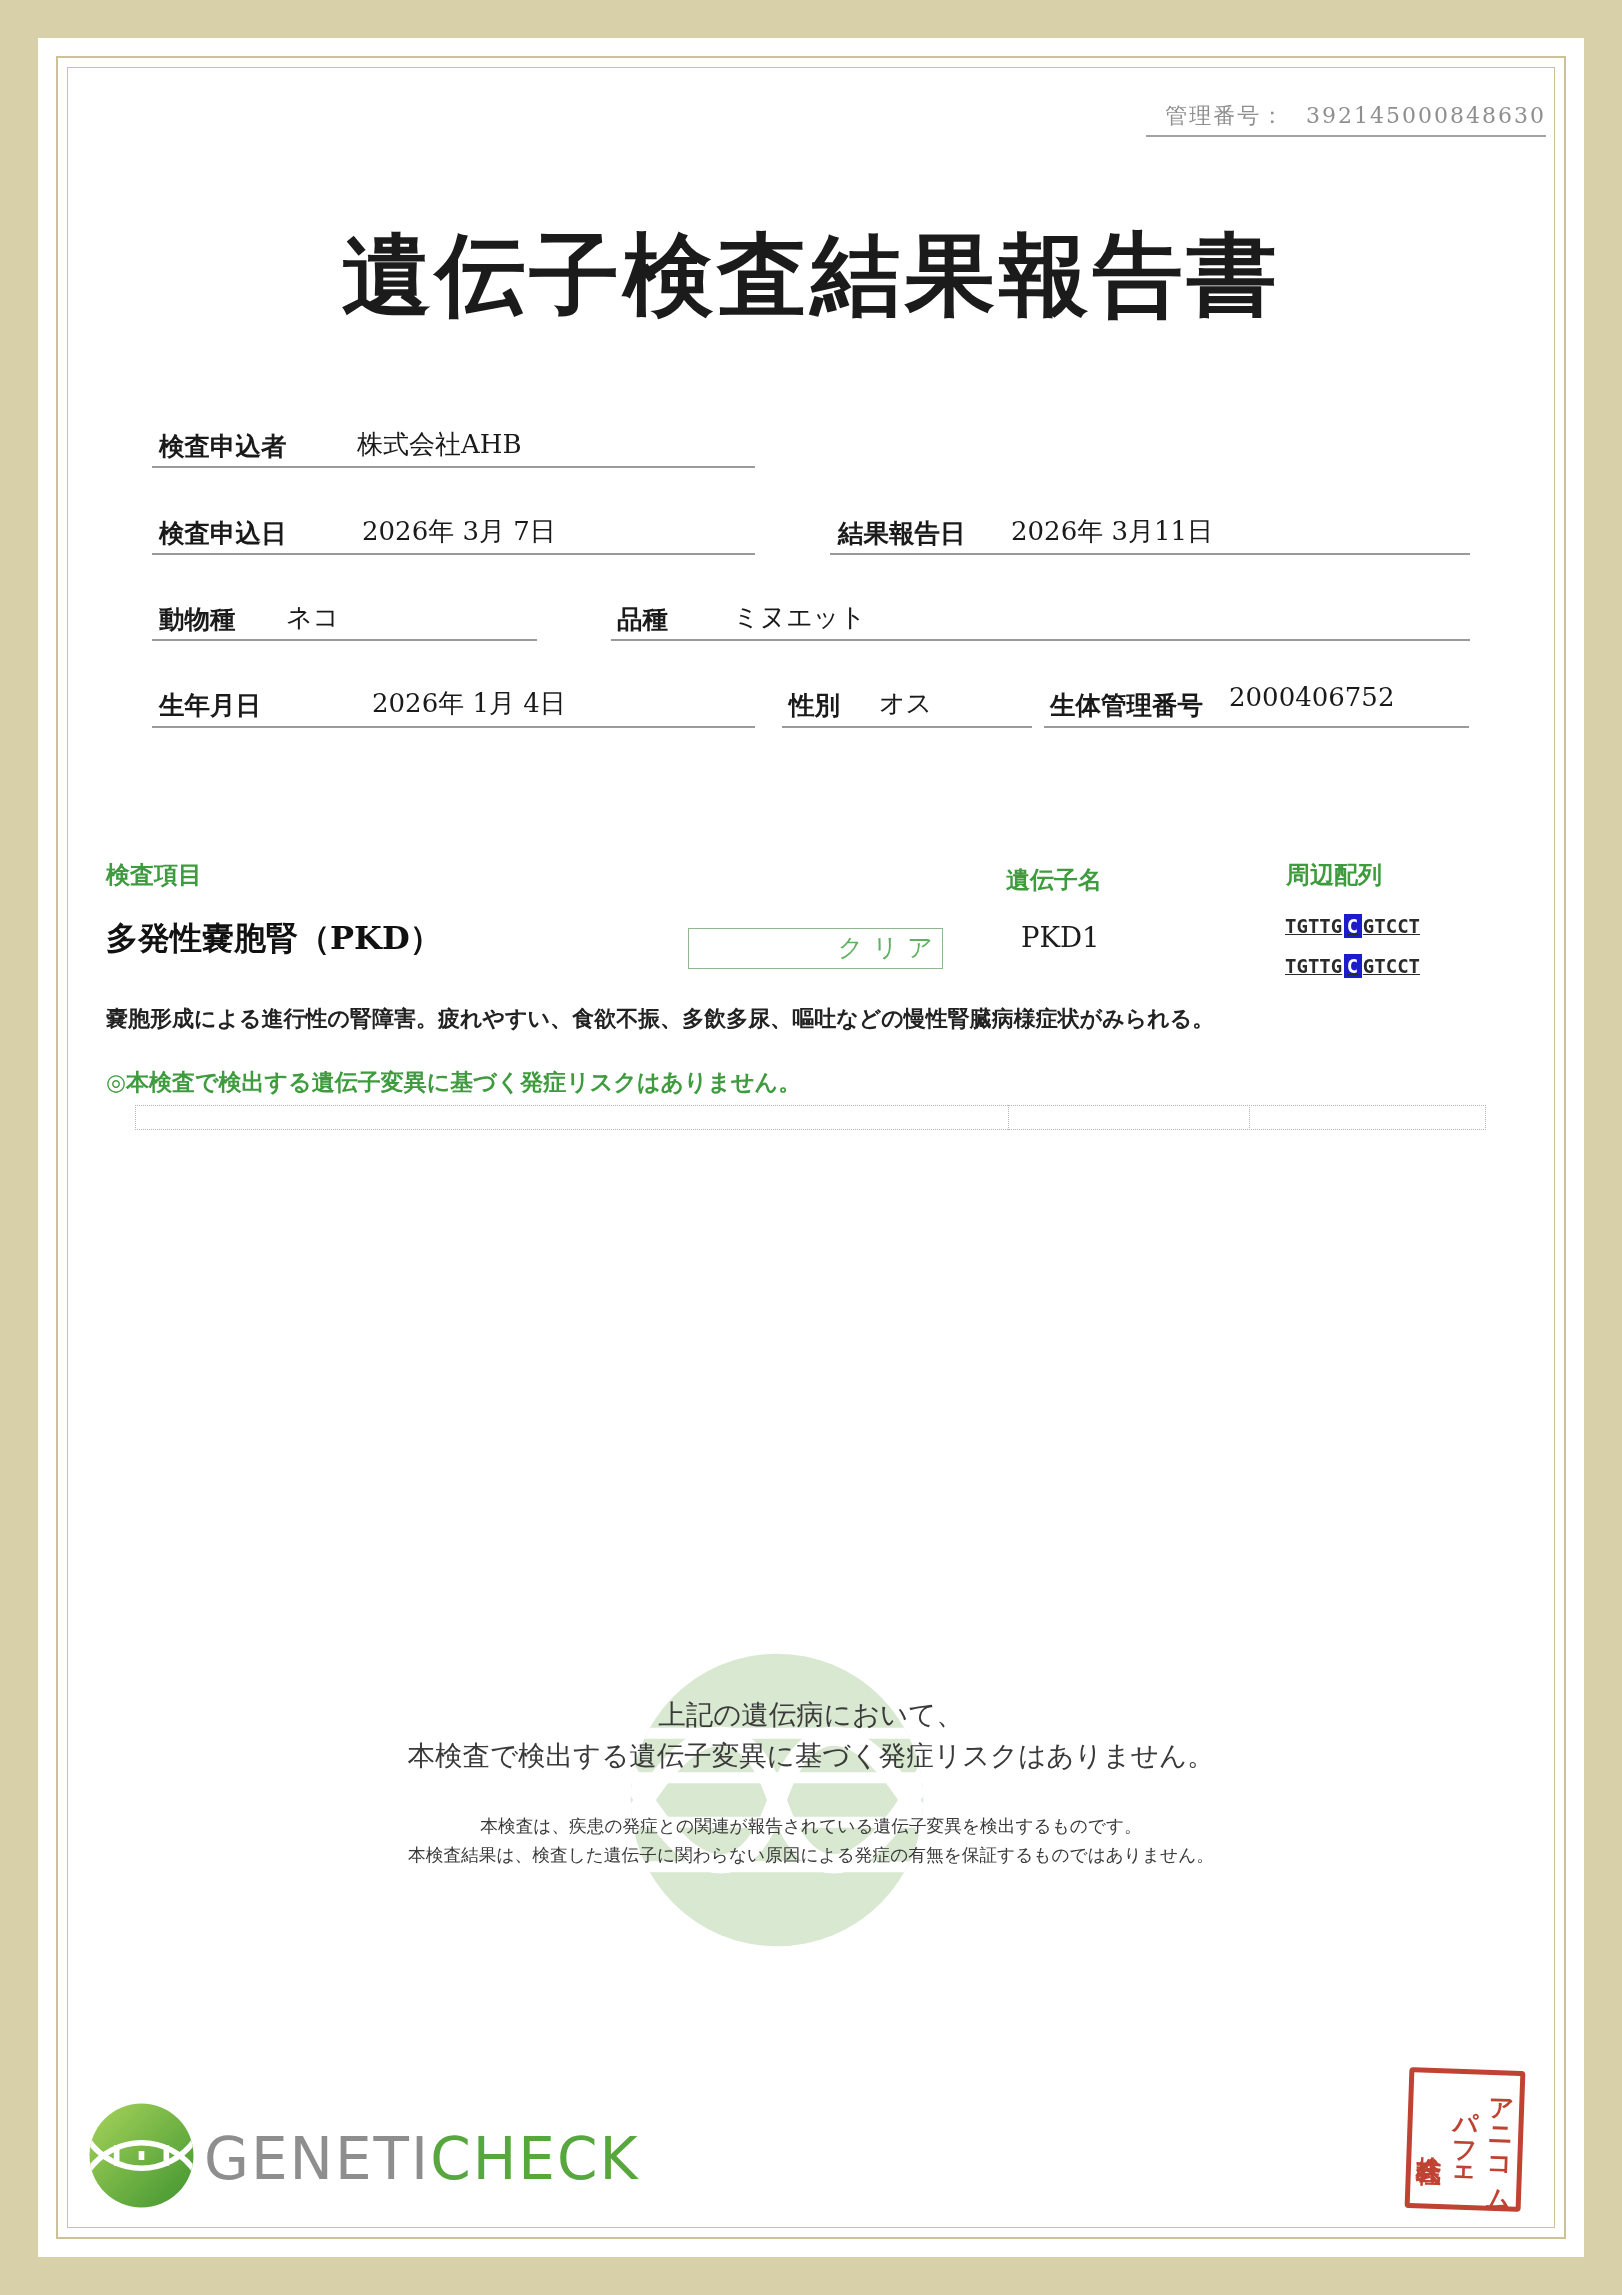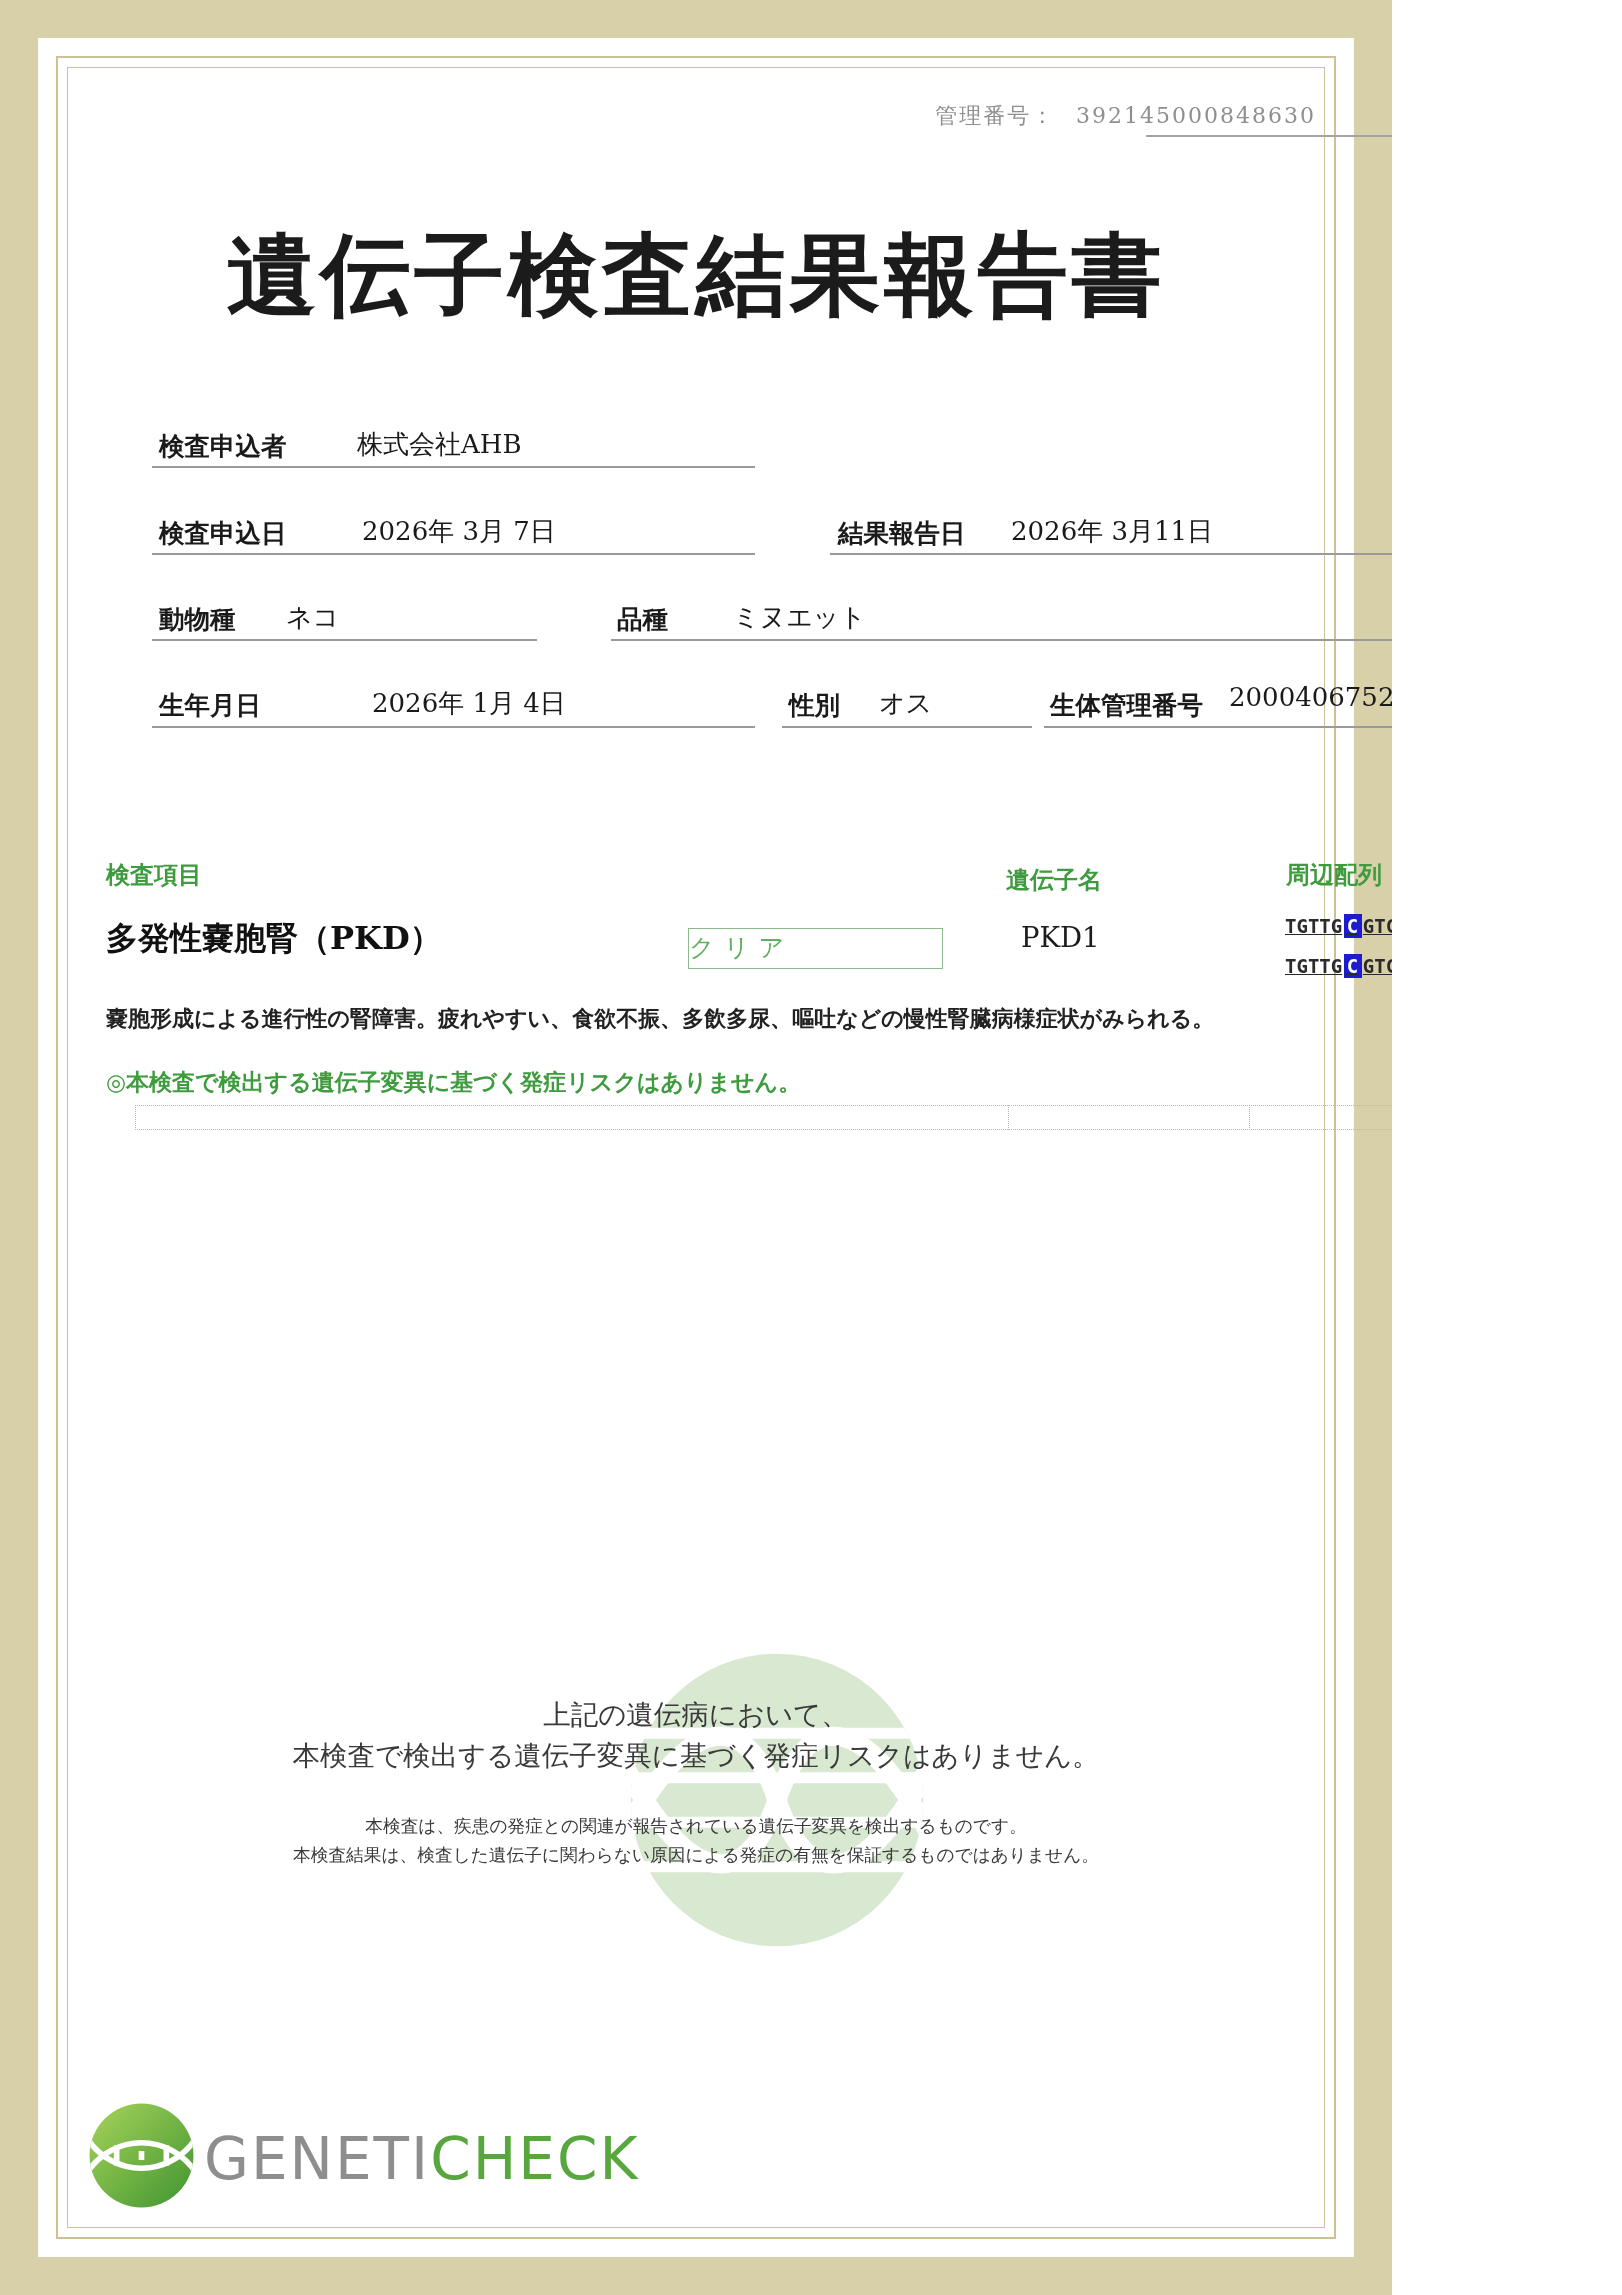--- a/index.html
+++ b/index.html
@@ -1,18 +1,18 @@
 <!DOCTYPE html>
 <html style="font-size:10.5px"><head>
 <meta charset="utf-8">
 <style>
   * { margin:0; padding:0; box-sizing:border-box; }
   html,body { width:1622px; height:2295px; background:#ffffff; }
   body { font-family:"DejaVu Serif","Liberation Serif",serif; color:#1c1c1c; }
-  .page { position:relative; width:1392px; height:2295px; background:#ffffff; overflow:hidden; }
+  .page { position:relative; width:1622px; height:2295px; background:#ffffff; overflow:hidden; }
   .abs { position:absolute; }
 
   
   .frame-band  { position:absolute; inset:0;  border:38px solid #d8d0a9; pointer-events:none; }
   .frame-line1 { position:absolute; inset:56px;  border:2.6px solid #cdc297; pointer-events:none; }
   .frame-line2 { position:absolute; inset:67px; border:1.3px solid #cdc297; pointer-events:none; }
 
   .ctrl { top:101px; right:76px; font-size:22px; color:#8f8f8f; letter-spacing:2px; }
   .ctrl-underline { left:1146px; top:135px; width:400px; height:2px; background:#a3a3a3; }
 
@@ -21,21 +21,21 @@
 
   .flabel { font-size:25.5px; font-weight:700; color:#1a1a1a; }
   .fvalue { font-size:26px; color:#1a1a1a; }
   .uline  { height:2px; background:#9a9a9a; }
 
   .green  { color:#3e9b3e; }
   .rhead  { font-size:24px; font-weight:700; }
   .ritem  { font-size:32px; font-weight:700; color:#111; }
   .rgene  { font-size:27.5px; }
   .status-box { left:688px; top:928px; width:255px; height:41px; border:1.3px solid #90b890;
-                text-align:left; line-height:38px; font-size:25px; letter-spacing:9.2px; color:#5fb05f; }
+                text-align:right; line-height:38px; font-size:25px; letter-spacing:9.2px; color:#5fb05f; }
   .seq { font-family:"DejaVu Sans Mono","Liberation Mono",monospace; font-size:19px; font-weight:700; color:#2b2b2b; letter-spacing:0;text-decoration:underline; }
   .seq .base { background:#1c1ccd; color:#ffffff; padding:0.7px 3.3px; margin:0 1.3px; }
   .desc { font-size:22px; font-weight:700; color:#222; }
   .rnote { font-size:23px; font-weight:700; }
 
   .dotted-box { left:135px; top:1105px; width:1351px; height:25px; border:1.3px dotted #b5b5b5; }
   .dotted-div { position:absolute; top:-1.3px; bottom:-1.3px; width:0; border-left:1.3px dotted #b5b5b5; }
 
   .sum-main { left:0; right:0; text-align:center; font-size:27.5px; color:#3a3a3a;
               font-family:"DejaVu Sans","Liberation Sans",sans-serif; }

